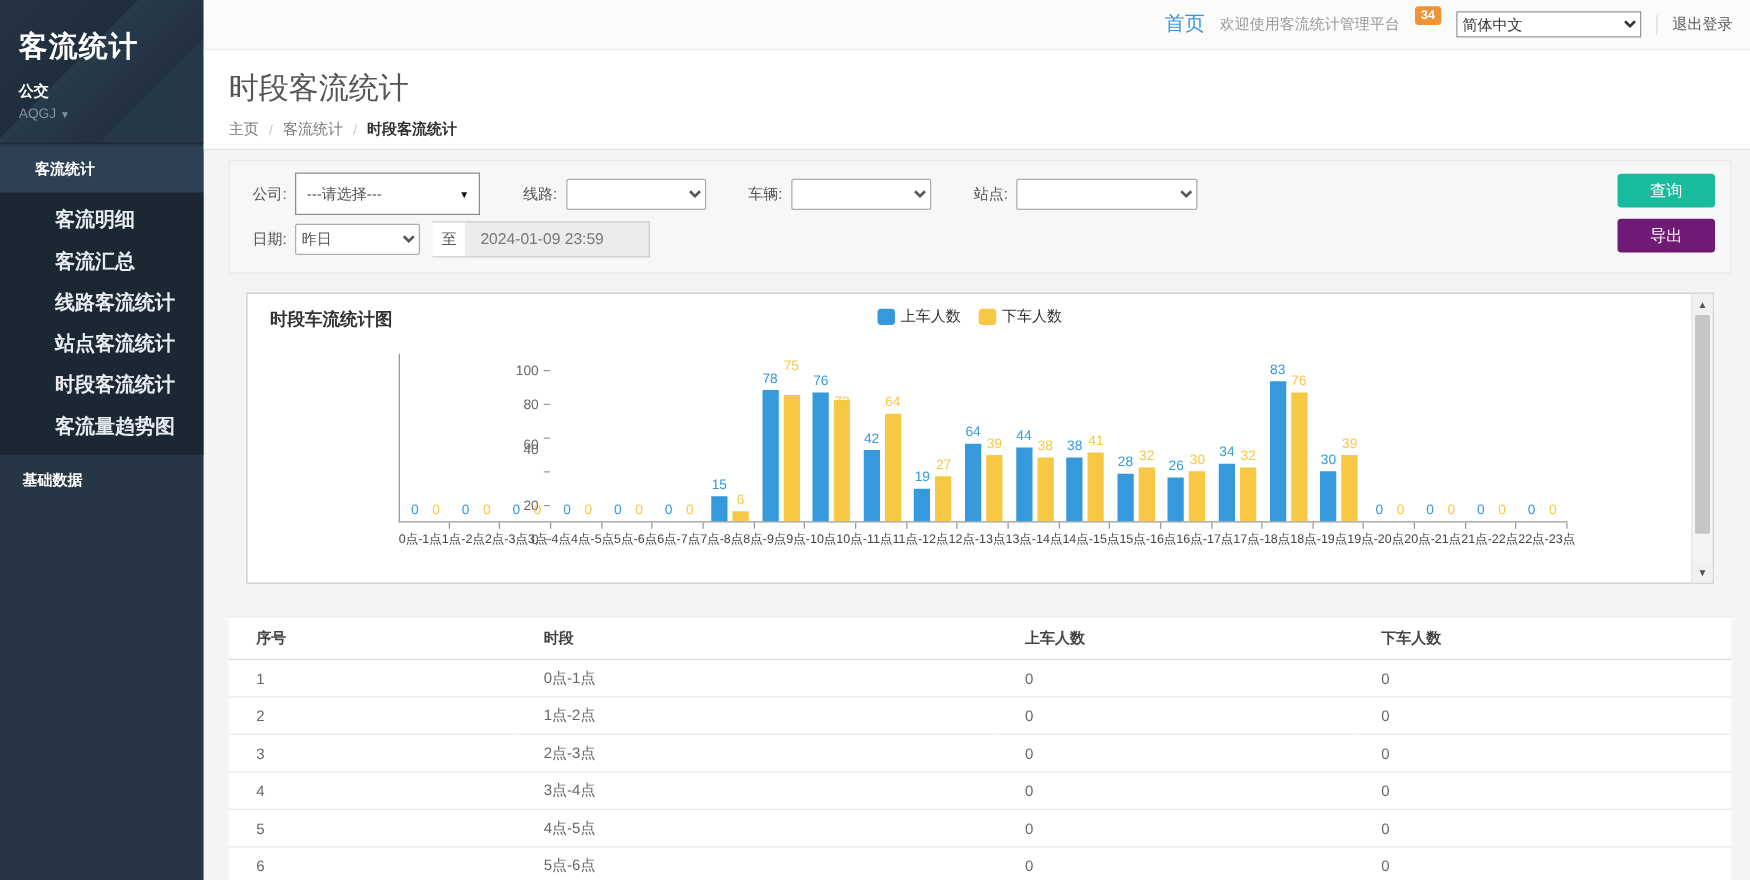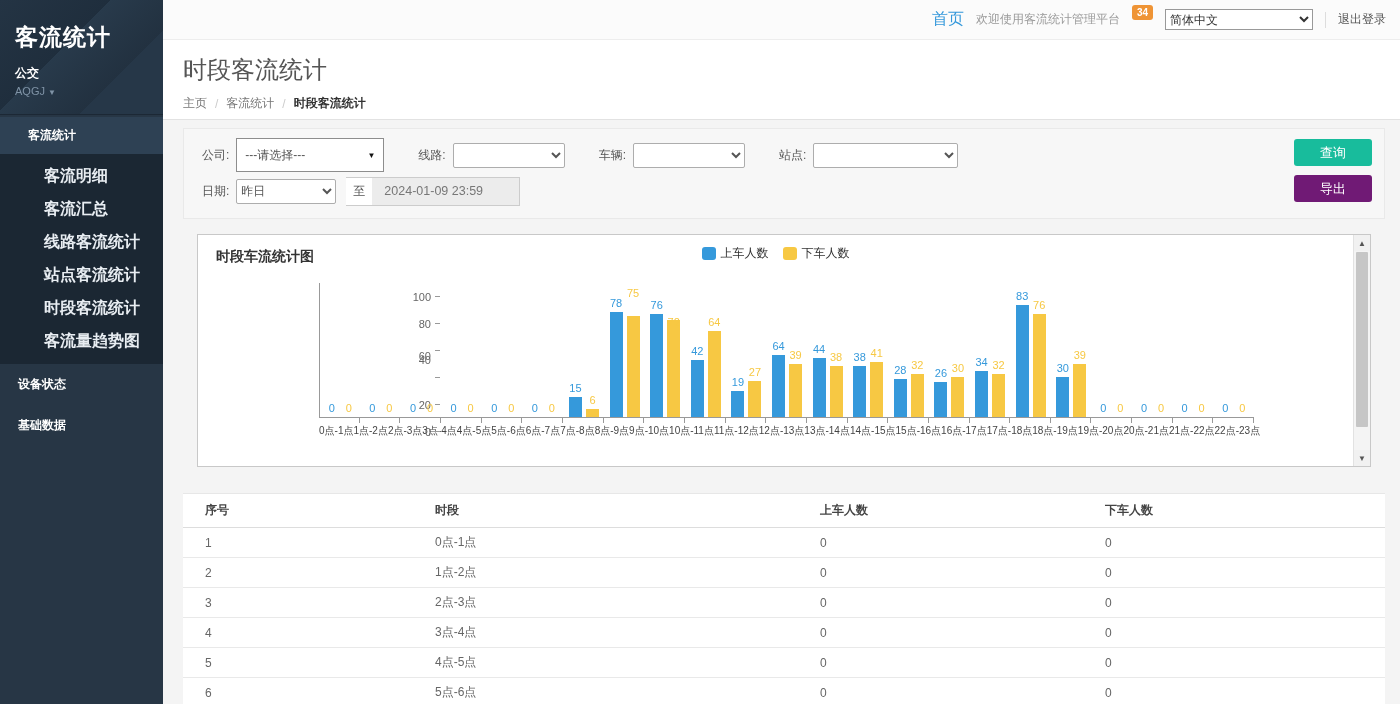--- a/index.html
+++ b/index.html
@@ -108,21 +108,20 @@
     <div class="side-nav">
       <div class="nav-parent active">客流统计</div>
       <div class="submenu">
           <div class="submenu-item">客流明细</div>
           <div class="submenu-item">客流汇总</div>
           <div class="submenu-item">线路客流统计</div>
           <div class="submenu-item">站点客流统计</div>
           <div class="submenu-item">时段客流统计</div>
           <div class="submenu-item">客流量趋势图</div>
         </div>
-      <div class="nav-parent single">设备状态</div>
       <div class="nav-parent single">基础数据</div>
     </div>
   </div>
 
   <div class="main">
 
     <div class="topbar">
       <span class="home-link">首页</span>
       <span class="welcome">欢迎使用客流统计管理平台</span>
       <span class="badge">34</span>

